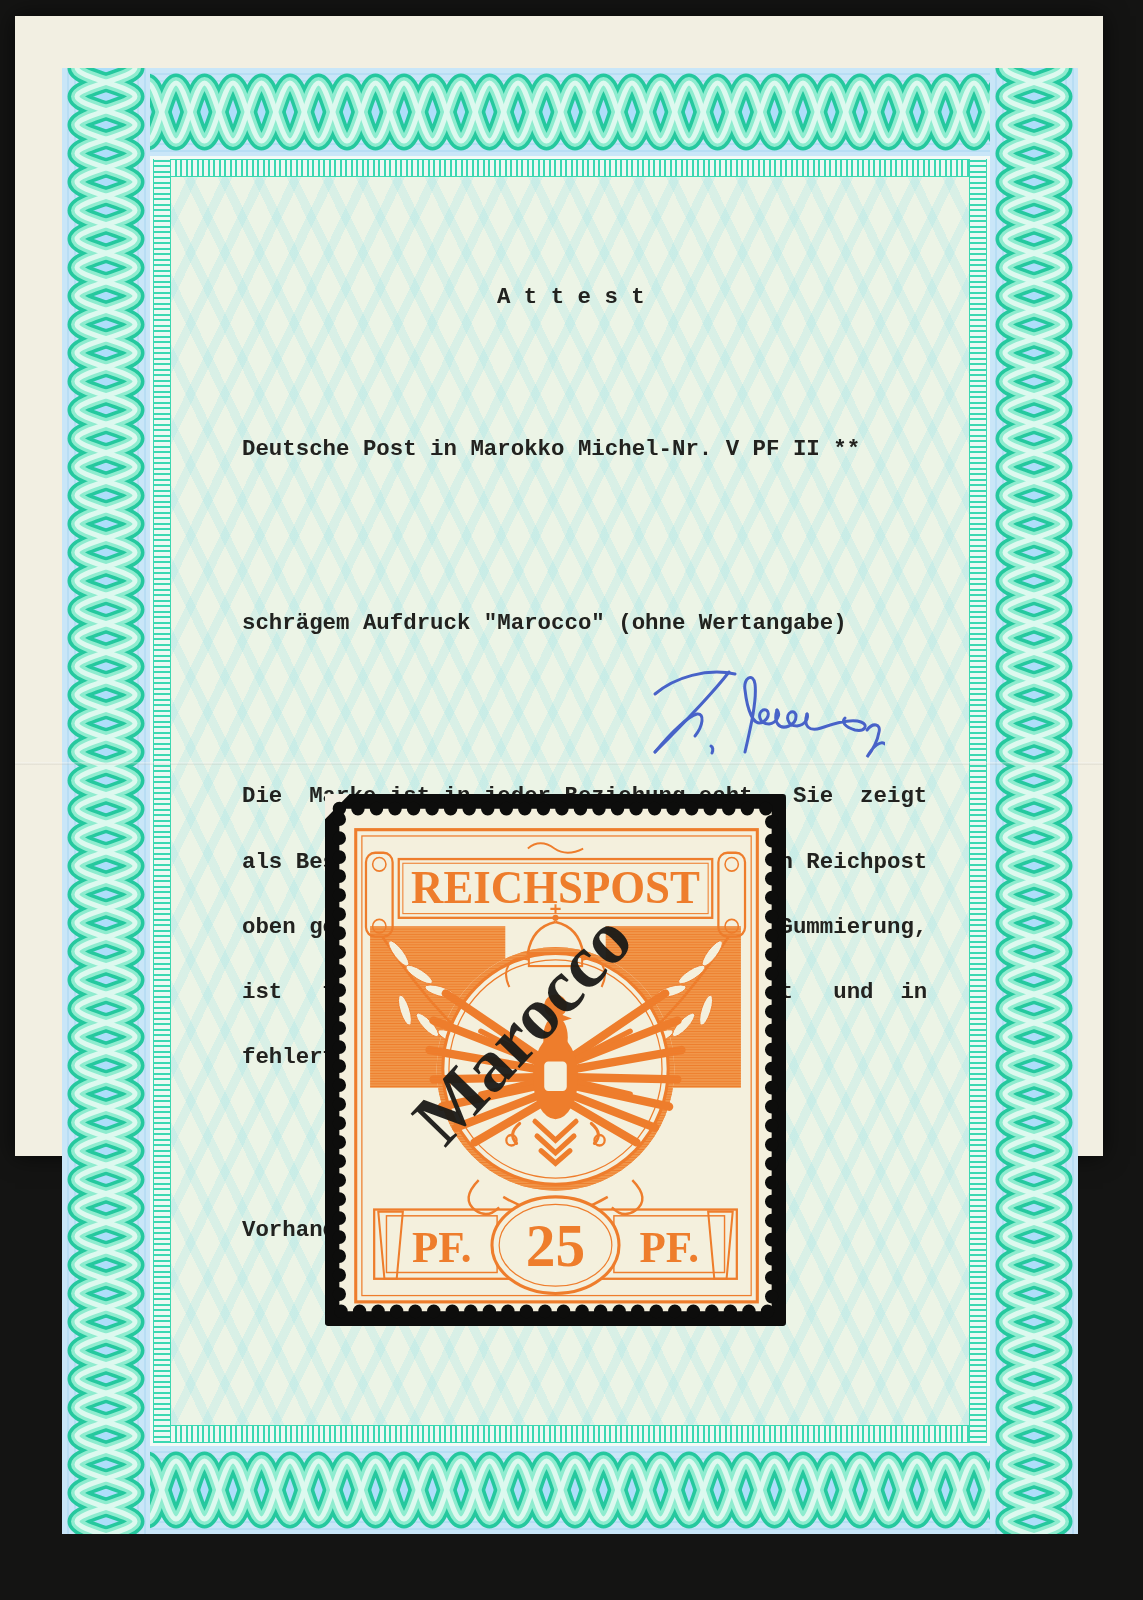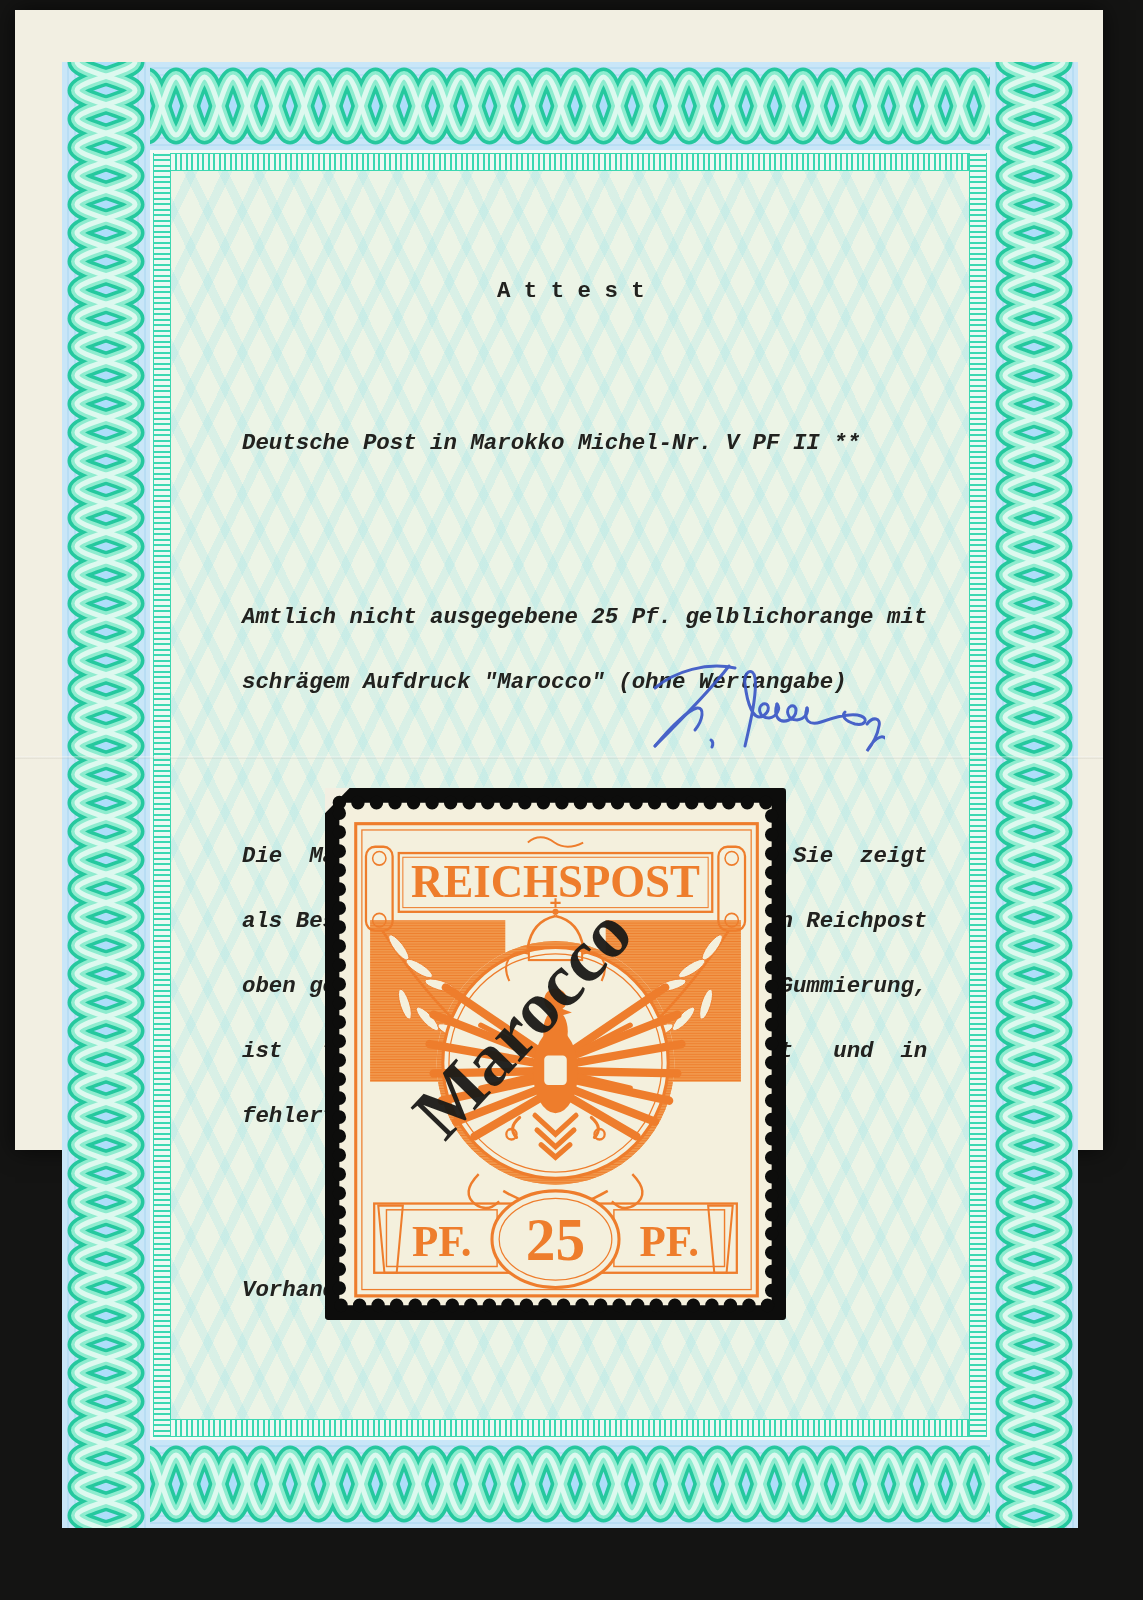--- a/index.html
+++ b/index.html
@@ -2,21 +2,21 @@
 <html><head>
 <meta charset="utf-8">
 <style>
   html,body{margin:0;padding:0;}
   body{
     width:1143px;height:1600px;position:relative;overflow:hidden;
     background:#141413;
     font-family:"Liberation Sans",sans-serif;
   }
   .paper{
-    position:absolute;left:15px;top:10px;width:1088px;height:1140px;
+    position:absolute;left:15px;top:16px;width:1088px;height:1140px;
     background:#f2efe2;
     box-shadow:0 0 22px rgba(0,0,0,.65);
   }
   
   .border-zone{
     position:absolute;left:47px;top:52px;width:1016px;height:1466px;
     background:#c9e6f8;
   }
   .strip{position:absolute;display:block;}
   .strip.top{left:0;top:0;}
@@ -41,21 +41,21 @@
       repeating-linear-gradient(-64deg, rgba(140,224,232,0.20) 0 9px, rgba(0,0,0,0) 9px 31px);
   }
   
   .doc{
     position:absolute;left:227px;top:228px;width:720px;z-index:6;
     font-family:"Liberation Mono","DejaVu Sans Mono",monospace;
     font-size:22.4px;line-height:21.7px;font-weight:bold;
     color:#22221f;white-space:pre;
   }
   .doc .line{height:21.7px;}
-  .para{margin-top:21.7px;font-style:italic;}
+  .para{margin-top:21.7px;}
   .para.after-title{margin-top:43.4px;}
   .title-ind{margin-left:255px;}
   
   .sig{position:absolute;left:630px;top:648px;z-index:7;}
   .stamp{position:absolute;left:310px;top:778px;z-index:8;}
   .crease{
     position:absolute;left:0;top:746px;width:100%;height:3px;z-index:9;opacity:.7;
     background:linear-gradient(to bottom,rgba(255,255,255,.6),rgba(135,135,120,.22));
     pointer-events:none;
   }
@@ -124,21 +124,20 @@
     <div class="hatch hv r"></div>
     <div class="mint"></div>
   </div>
 
   <div class="doc">
     <div class="line"><span class="title-ind">A t t e s t</span></div>
     <div class="para after-title">
       <div class="line">Deutsche Post in Marokko Michel-Nr. V PF II **</div>
     </div>
     <div class="para">
-      <div class="line">Amtlich nicht ausgegebene 25 Pf. gelblichorange mit</div>
       <div class="line">schrägem Aufdruck "Marocco" (ohne Wertangabe)</div>
     </div>
     <div class="para">
       <div class="line">Die  Marke ist in jeder Beziehung echt.  Sie  zeigt</div>
       <div class="line">als Besonderheit den  Plattenfehler "i in Reichpost</div>
       <div class="line">oben gespalten".  Sie hat die originale Gummierung,</div>
       <div class="line">ist   farbfrisch,   einwandfrei   gezähnt   und  in</div>
       <div class="line">fehlerfreier, postfrischer Erhaltung.</div>
     </div>
     <div class="para">

